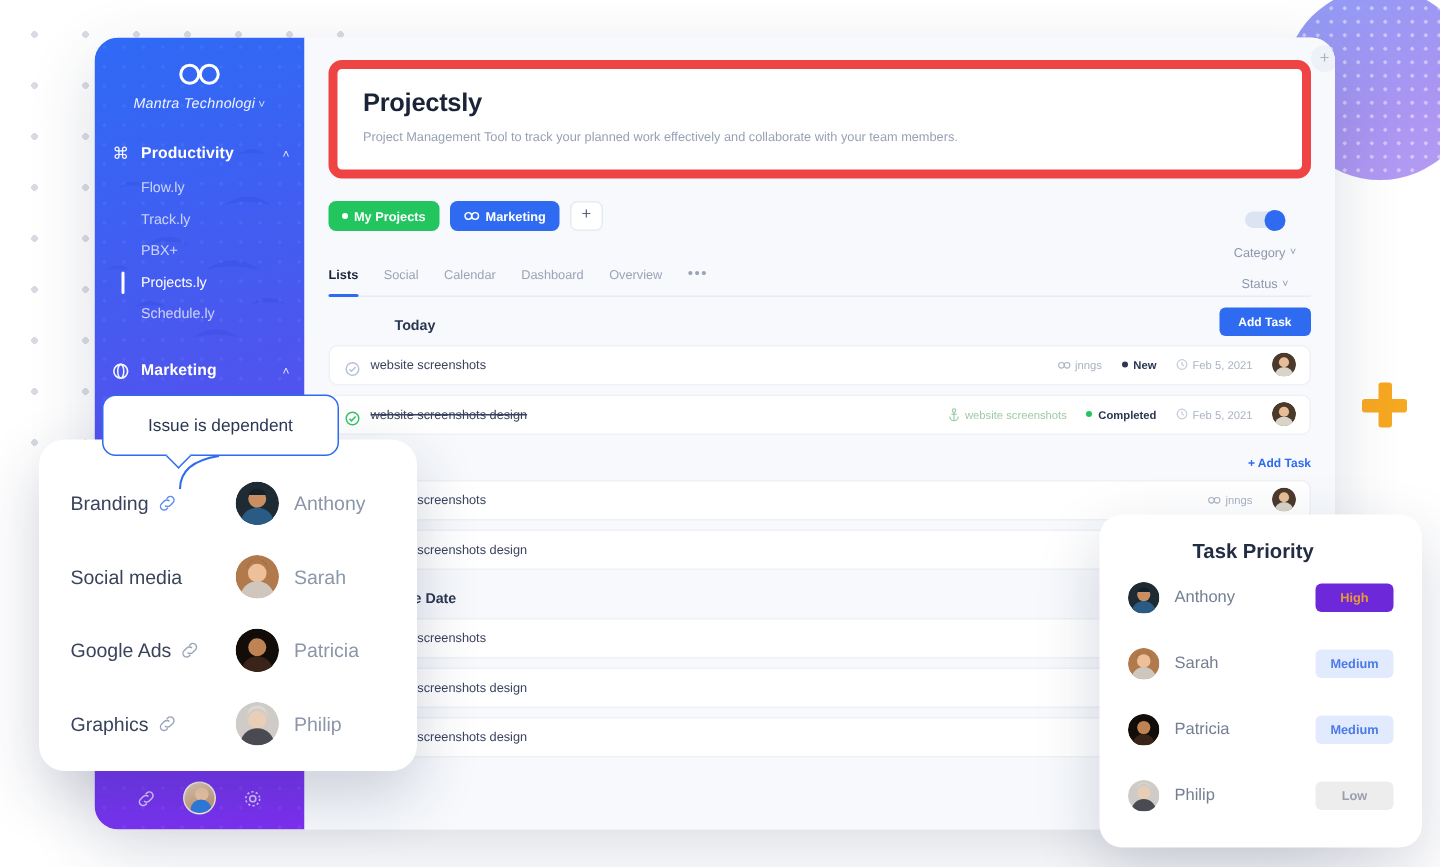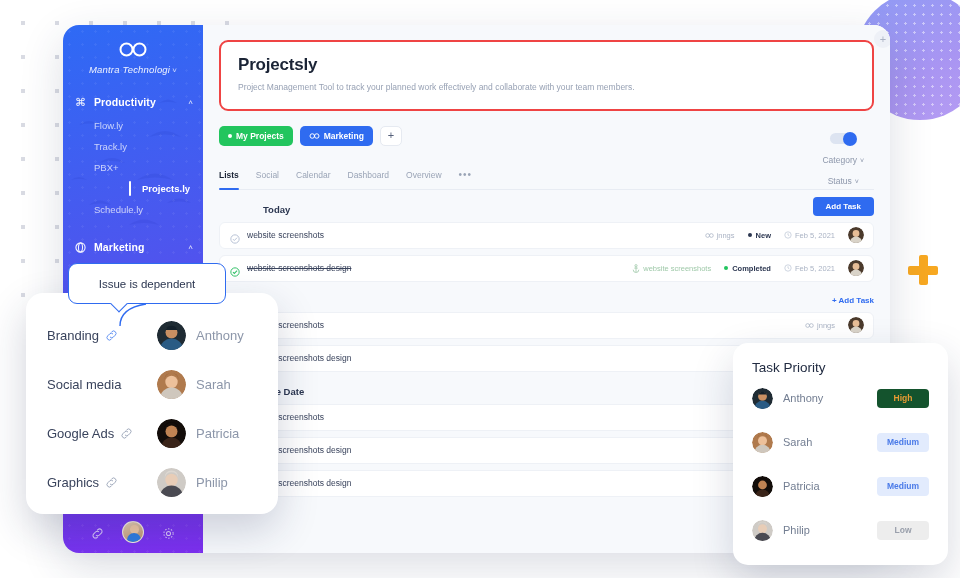--- a/index.html
+++ b/index.html
@@ -117,21 +117,21 @@
   .sb-group .gcaret { font-size: 8px; opacity: .85; }
 
   .sb-item {
     position: relative; z-index: 2;
     height: 21px;
     display: flex; align-items: center;
     padding-left: 31px;
     font-size: 9.5px;
     color: rgba(255,255,255,.72);
   }
-  .sb-item.active { color: #fff; font-weight: 700; margin-left: 48px; }
+  .sb-item.active { color: #fff; font-weight: 400; }
   .sb-item.active::before {
     content: "";
     position: absolute; left: 18px; top: 3px;
     width: 2px; height: 15px; background: #fff; border-radius: 1px;
   }
 
   .sb-bottom {
     position: absolute; z-index: 3;
     left: 0; bottom: 0; width: 140px; height: 42px;
     display: flex; align-items: center; justify-content: center;
@@ -158,21 +158,21 @@
   .main {
     flex: 1;
     background: #f7f9fc;
     padding: 15px 16px 0 16px;
     position: relative;
     overflow: hidden;
   }
 
   .hero {
     background: #fff;
-    border: 2px solid #ef4444;
+    border: 6px solid #ef4444;
     border-radius: 9px;
     padding: 13px 17px 15px;
   }
   .hero-title {
     font-size: 17px; font-weight: 700; color: #1b2436; letter-spacing: -.2px;
   }
   .hero-sub {
     margin-top: 7px; font-size: 8.5px; color: #97a1b4; line-height: 1.4;
   }
 
@@ -334,34 +334,34 @@
   .prio-card {
     position: absolute;
     left: 733px; top: 343px;
     width: 215px; height: 222px;
     background: #fff;
     border-radius: 15px;
     box-shadow: 0 16px 42px rgba(30,40,80,.18);
     z-index: 6;
     padding: 17px 19px 0 19px;
   }
-  .prio-title { font-size: 13.5px; font-weight: 400; color: #222c42; }
+  .prio-title { font-size: 13.5px; font-weight: 700; color: #222c42; margin-left: 43px; }
   .prio-row {
     display: flex; align-items: center;
     height: 42px; margin-top: 2px;
   }
   .prio-av { width: 21px; height: 21px; border-radius: 50%; overflow: hidden; flex: 0 0 21px; margin-right: 10px; }
   .prio-name { font-size: 11px; color: #737e92; }
   .prio-badge {
     margin-left: auto;
     min-width: 52px; height: 19px; border-radius: 4px;
     display: inline-flex; align-items: center; justify-content: center;
     font-size: 8.5px; font-weight: 700;
   }
-  .prio-badge.high   { background: #14532d; color: #e89b33; }
+  .prio-badge.high   { background: #6d28d9; color: #e89b33; }
   .prio-badge.medium { background: #e2ebfd; color: #4a7ae8; }
   .prio-badge.low    { background: #ededed; color: #9aa0ac; }
 
   .av-img { width: 100%; height: 100%; display: block; }
 </style>
 </head>
 <body>
 
 <div class="deco-dots"></div>
 <div class="deco-circle"></div>

